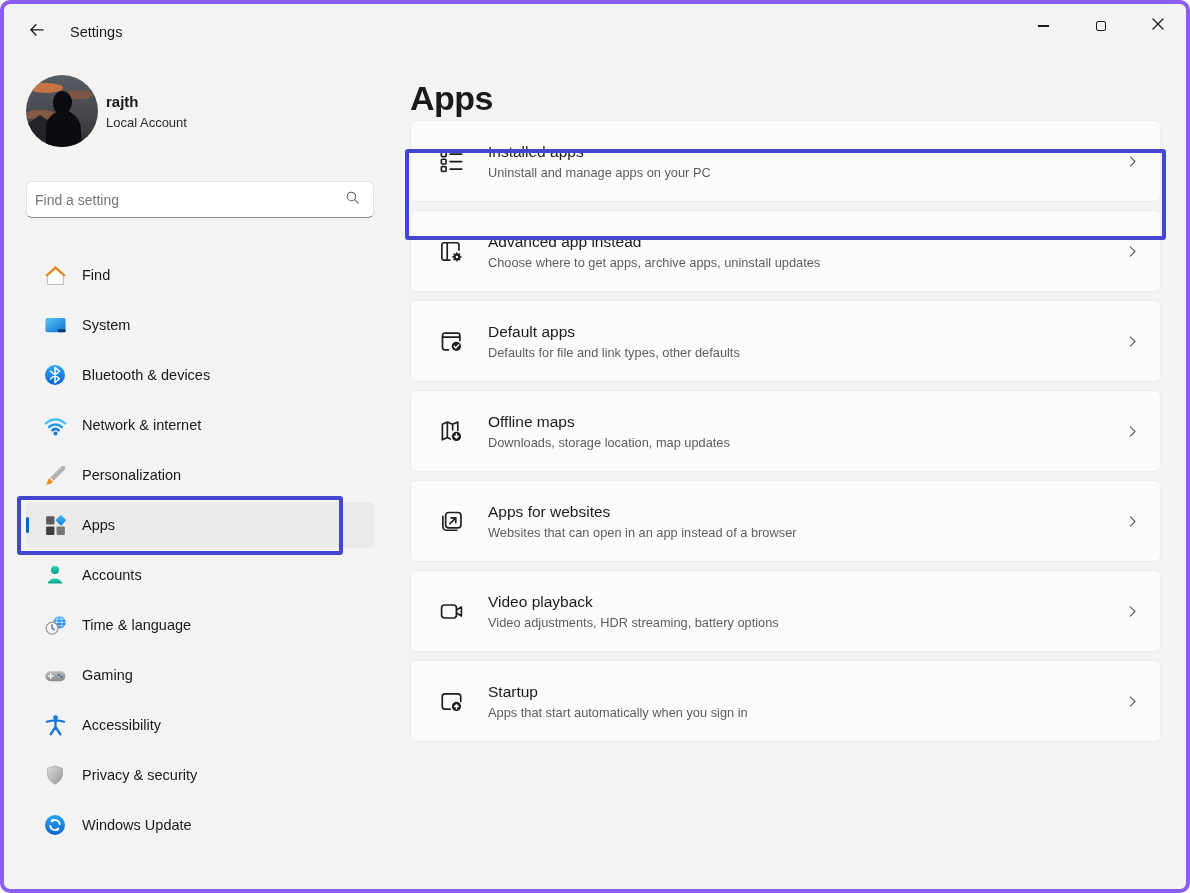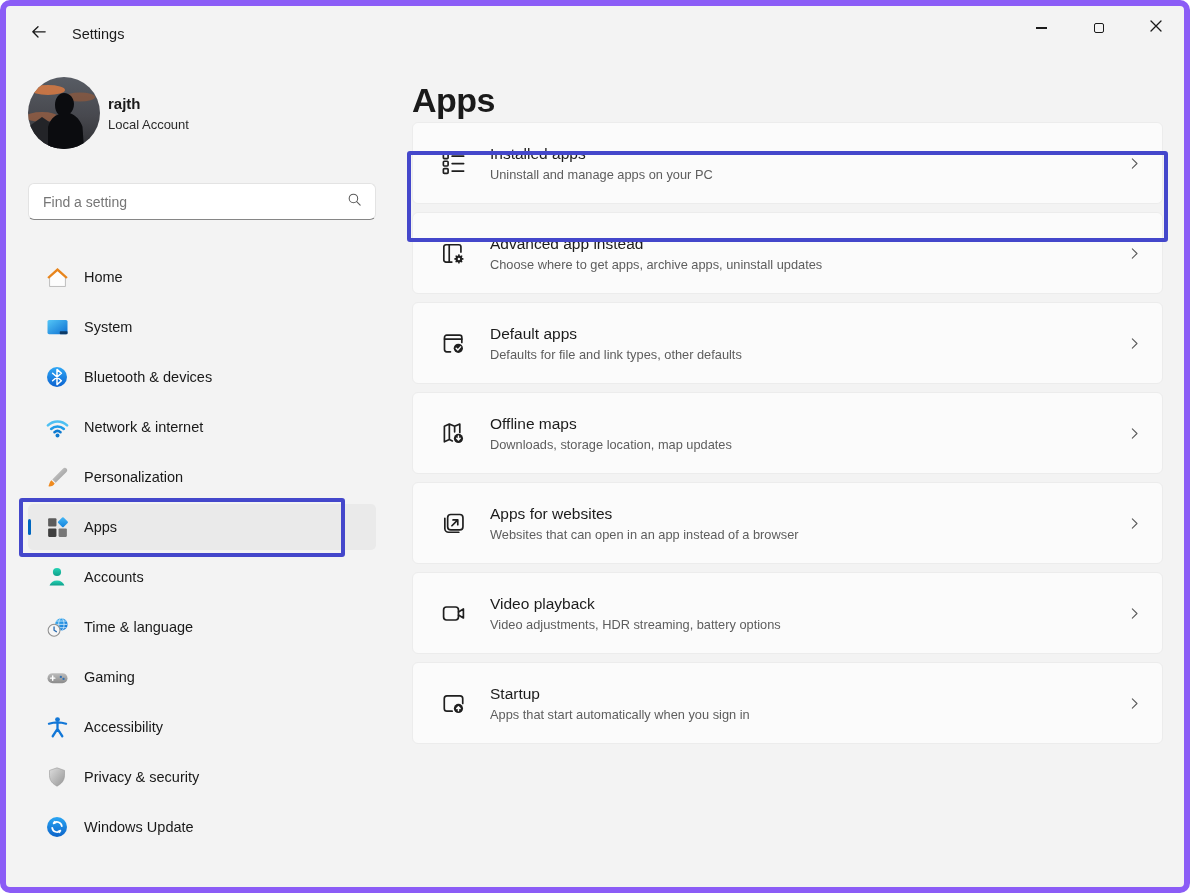--- a/index.html
+++ b/index.html
@@ -1,40 +1,40 @@
 <!DOCTYPE html>
 <html><head>
 <meta charset="utf-8">
 <style>
   * { box-sizing: border-box; margin: 0; padding: 0; }
   html,body { background:#ffffff; font-family:"Liberation Sans", sans-serif; }
   .window {
     position:relative; width:1190px; height:893px;
-    background:#f3f3f3; border:6px solid #8b5cf6; border-radius:10px;
+    background:#f3f3f3; border:4px solid #8b5cf6; border-radius:10px;
     overflow:hidden;
   }
   
   .titlebar { position:absolute; left:0; top:0; right:0; height:56px; display:flex; align-items:center; }
   .back-btn { width:34px; height:30px; margin-left:16px; display:flex; align-items:center; justify-content:center; border-radius:5px; cursor:pointer; }
   .titlebar-title { margin-left:16px; font-size:14.5px; color:#1b1b1b; }
   .caption-buttons { position:absolute; right:0; top:0; height:44px; display:flex; }
   .cap-btn { width:57px; height:44px; display:flex; align-items:center; justify-content:center; cursor:pointer; }
   .min-glyph { width:11px; height:1.4px; background:#1a1a1a; }
   .max-glyph { width:10px; height:10px; border:1.3px solid #1a1a1a; border-radius:2px; }
 
   
   .sidebar { position:absolute; left:0; top:56px; width:392px; bottom:0; padding-left:22px; }
   .profile { display:flex; align-items:center; gap:8px; margin-top:14px; height:74px; }
   .avatar { width:72px; height:72px; border-radius:50%; overflow:hidden; flex:0 0 auto; }
   .profile-name { font-size:15px; font-weight:700; color:#1a1a1a; }
   .profile-type { font-size:13px; color:#2b2b2b; margin-top:5px; }
   .searchbox {
     margin-top:33px; width:348px; height:37px; background:#ffffff;
     border:1px solid #e3e3e3; border-bottom:1px solid #868686; border-radius:6px;
-    display:flex; align-items:center; padding:0 12px 0 14px;
+    display:flex; align-items:center; padding:0 12px 0 8px;
   }
   .searchbox input {
     flex:1; border:none; outline:none; background:transparent;
     font-size:14px; color:#1b1b1b; font-family:"Liberation Sans", sans-serif;
   }
   .searchbox input::placeholder { color:#767676; }
   .nav { margin-top:34px; width:348px; }
   .nav-item {
     position:relative; height:46px; margin-bottom:4px; border-radius:5px;
     display:flex; align-items:center; padding-left:16px; gap:14px; cursor:pointer;
@@ -136,21 +136,21 @@
 
     <div class="nav">
 
       <div class="nav-item">
         <span class="nav-icon">
           <svg width="25" height="25" viewBox="0 0 24 24">
             <path d="M4.4 10.8 12 4.2l7.6 6.6v9.8H4.4Z" fill="#fdfdfd" stroke="#a8a8a8" stroke-width="0.7"></path>
             <path d="M2.2 11.7 12 2.9l9.8 8.8-1.6 1.6L12 5.9l-8.2 7.4Z" fill="#e8851c"></path>
           </svg>
         </span>
-        <span class="nav-label">Home</span>
+        <span class="nav-label">Find</span>
       </div>
 
       <div class="nav-item">
         <span class="nav-icon">
           <svg width="25" height="25" viewBox="0 0 24 24">
             <defs>
                 <linearGradient id="gsys" x1="0" y1="0" x2="1" y2="1">
                   <stop offset="0" stop-color="#54c6f7"></stop>
                   <stop offset="1" stop-color="#0d6fd1"></stop>
                 </linearGradient>

